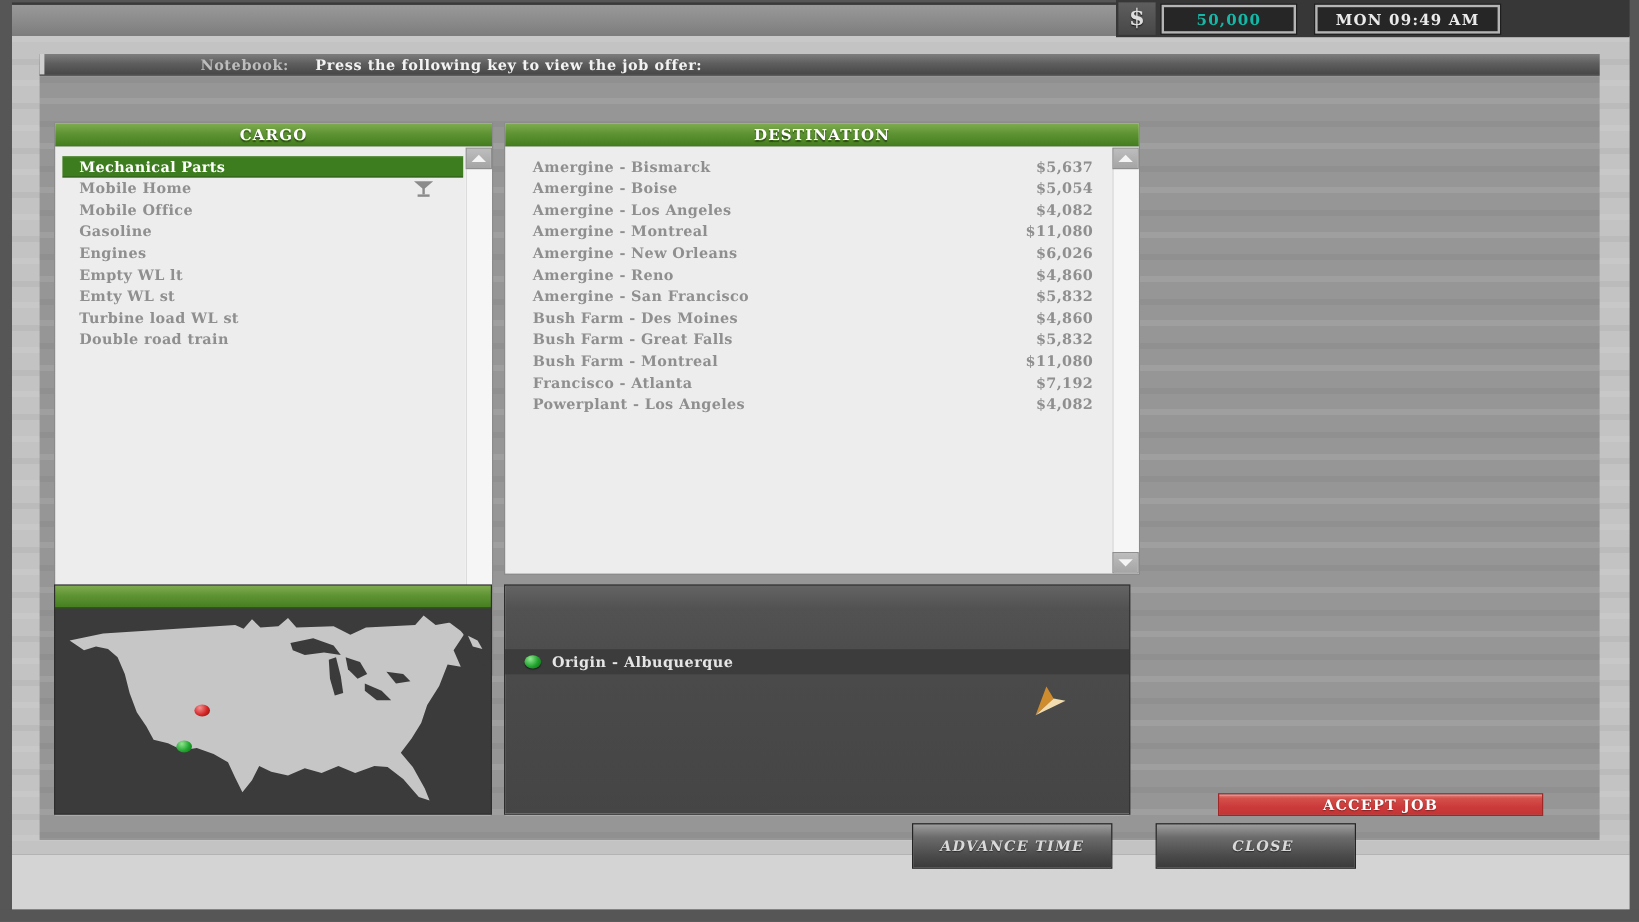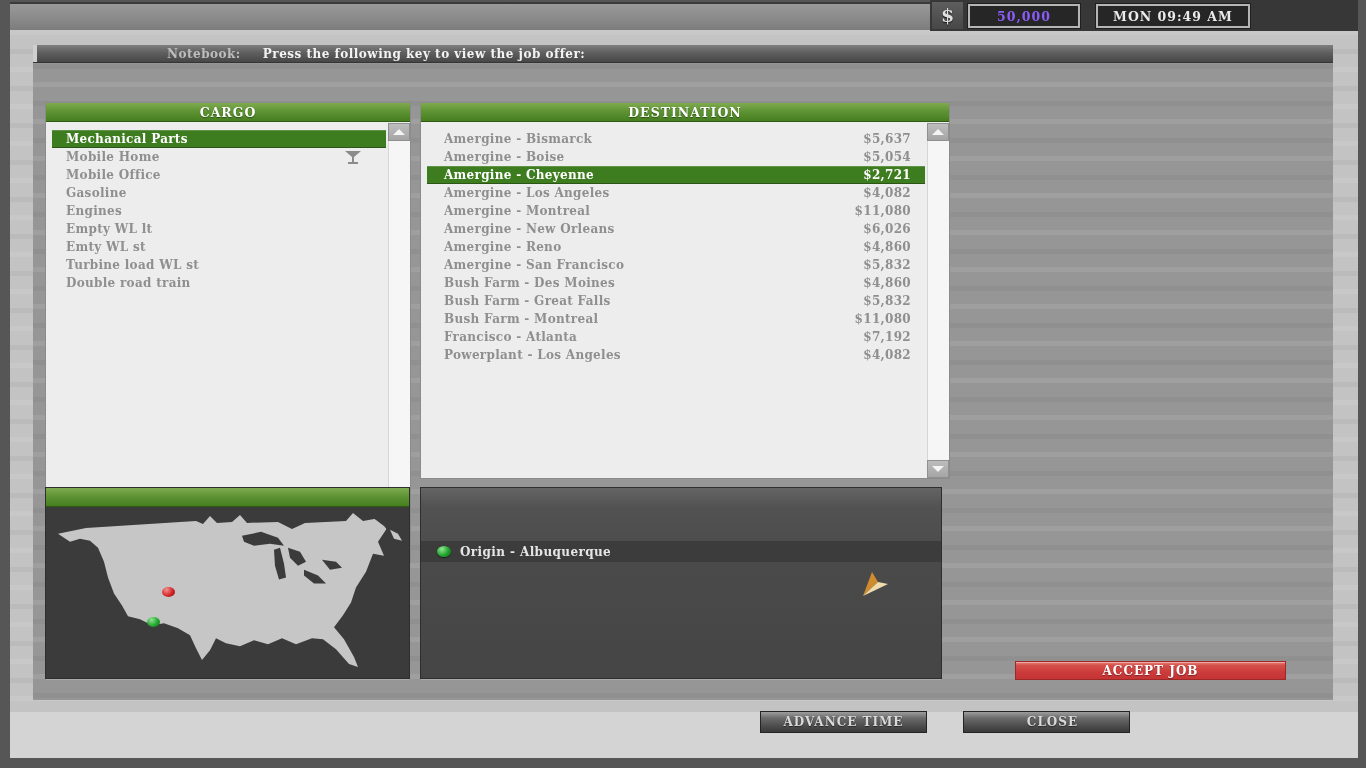--- a/index.html
+++ b/index.html
@@ -24,21 +24,21 @@
 
   
   .topbar-left { position:absolute; left:10px; top:2px; width:920px; height:28px;
     background:linear-gradient(180deg,#999 0%,#8a8a8a 55%,#7c7c7c 100%); border-top:2px solid #3a3a3a; }
   .topbar-right { position:absolute; left:930px; top:0; width:428px; height:31px; background:#373737; }
   .money-symbol { position:absolute; left:932px; top:2px; width:31px; height:27px; background:linear-gradient(180deg,#5e5e5e,#474747);
     color:#dedede; font-size:19px; text-align:center; line-height:27px; text-shadow:0 1px 1px #111; }
   .lcd { position:absolute; top:4px; height:24px; background:#b5b5b5; padding:2px; box-shadow:0 0 0 1px #1f1f1f; }
   .lcd-inner { width:100%; height:100%; background:#262626; display:flex; align-items:center; justify-content:center;
     font-size:12.5px; letter-spacing:1px; }
-  .lcd-money { left:968px; width:112px; } .lcd-money .lcd-inner { color:#8b5cf6; }
+  .lcd-money { left:968px; width:112px; } .lcd-money .lcd-inner { color:#14b8a6; }
   .lcd-time  { left:1096px; width:154px; } .lcd-time .lcd-inner { color:#eaeaea; }
 
   
   .notebook { position:absolute; left:0; top:0; width:1300px; height:18px;
     background:linear-gradient(180deg,#7e7e7e 0%,#5f5f5f 45%,#474747 100%);
     border-bottom:1px solid #353535; display:flex; align-items:center; font-size:12px; }
   .notebook::before { content:""; position:absolute; left:0; top:0; width:4px; height:100%; background:#cfcfcf; }
   .nb-label { color:#bdbdbd; margin-left:134px; letter-spacing:0.5px; }
   .nb-msg { color:#f3f3f3; margin-left:22px; letter-spacing:0.5px; }
 
@@ -86,23 +86,23 @@
   .led-green { background:radial-gradient(circle at 35% 28%, #93e893 0%, #1fa22d 55%, #0b6812 100%); }
   .led-red   { background:radial-gradient(circle at 35% 28%, #f49090 0%, #cc2020 55%, #760c0c 100%); }
 
   
   .btn { display:flex; align-items:center; justify-content:center; cursor:pointer;
     font-size:12px; letter-spacing:1px; font-family:"DejaVu Serif", serif; font-weight:bold; }
   .btn-accept { position:absolute; left:982px; top:616px; width:271px; height:19px;
     background:linear-gradient(180deg,#e6847c 0%,#d4504a 20%,#cb3b3b 60%,#c43434 100%);
     border:1px solid #9e2727; box-shadow:inset 0 1px 0 rgba(255,255,255,0.35);
     color:#fff; text-shadow:0 1px 1px rgba(0,0,0,0.4); }
-  .btn-dark { position:absolute; top:711px; width:167px; height:22px;
+  .btn-dark { position:absolute; top:686px; width:167px; height:38px;
     background:linear-gradient(180deg,#9d9d9d 0%,#6b6b6b 30%,#4b4b4b 72%,#3a3a3a 100%);
-    border:1px solid #242424; color:#d9d9d9; text-shadow:0 1px 1px rgba(0,0,0,0.5); }
+    border:1px solid #242424; color:#d9d9d9; text-shadow:0 1px 1px rgba(0,0,0,0.5);font-style:italic; }
   .btn-advance { left:760px; } .btn-close { left:963px;padding-left:12px; }
 
   
   .cursor { position:absolute; left:861px; top:571px; }
 </style>
 </head>
 <body>
 
 <div id="screen">
 
@@ -175,24 +175,20 @@
     <div class="panel panel-dest">
       <div class="green-hdr">DESTINATION</div>
       <div class="list-body" id="dest-list">
           <div class="list-row">
             <span class="row-label">Amergine - Bismarck</span>
             <span class="row-price">$5,637</span>
           </div>
           <div class="list-row">
             <span class="row-label">Amergine - Boise</span>
             <span class="row-price">$5,054</span>
-          </div>
-          <div class="list-row selected">
-            <span class="row-label">Amergine - Cheyenne</span>
-            <span class="row-price">$2,721</span>
           </div>
           <div class="list-row">
             <span class="row-label">Amergine - Los Angeles</span>
             <span class="row-price">$4,082</span>
           </div>
           <div class="list-row">
             <span class="row-label">Amergine - Montreal</span>
             <span class="row-price">$11,080</span>
           </div>
           <div class="list-row">

